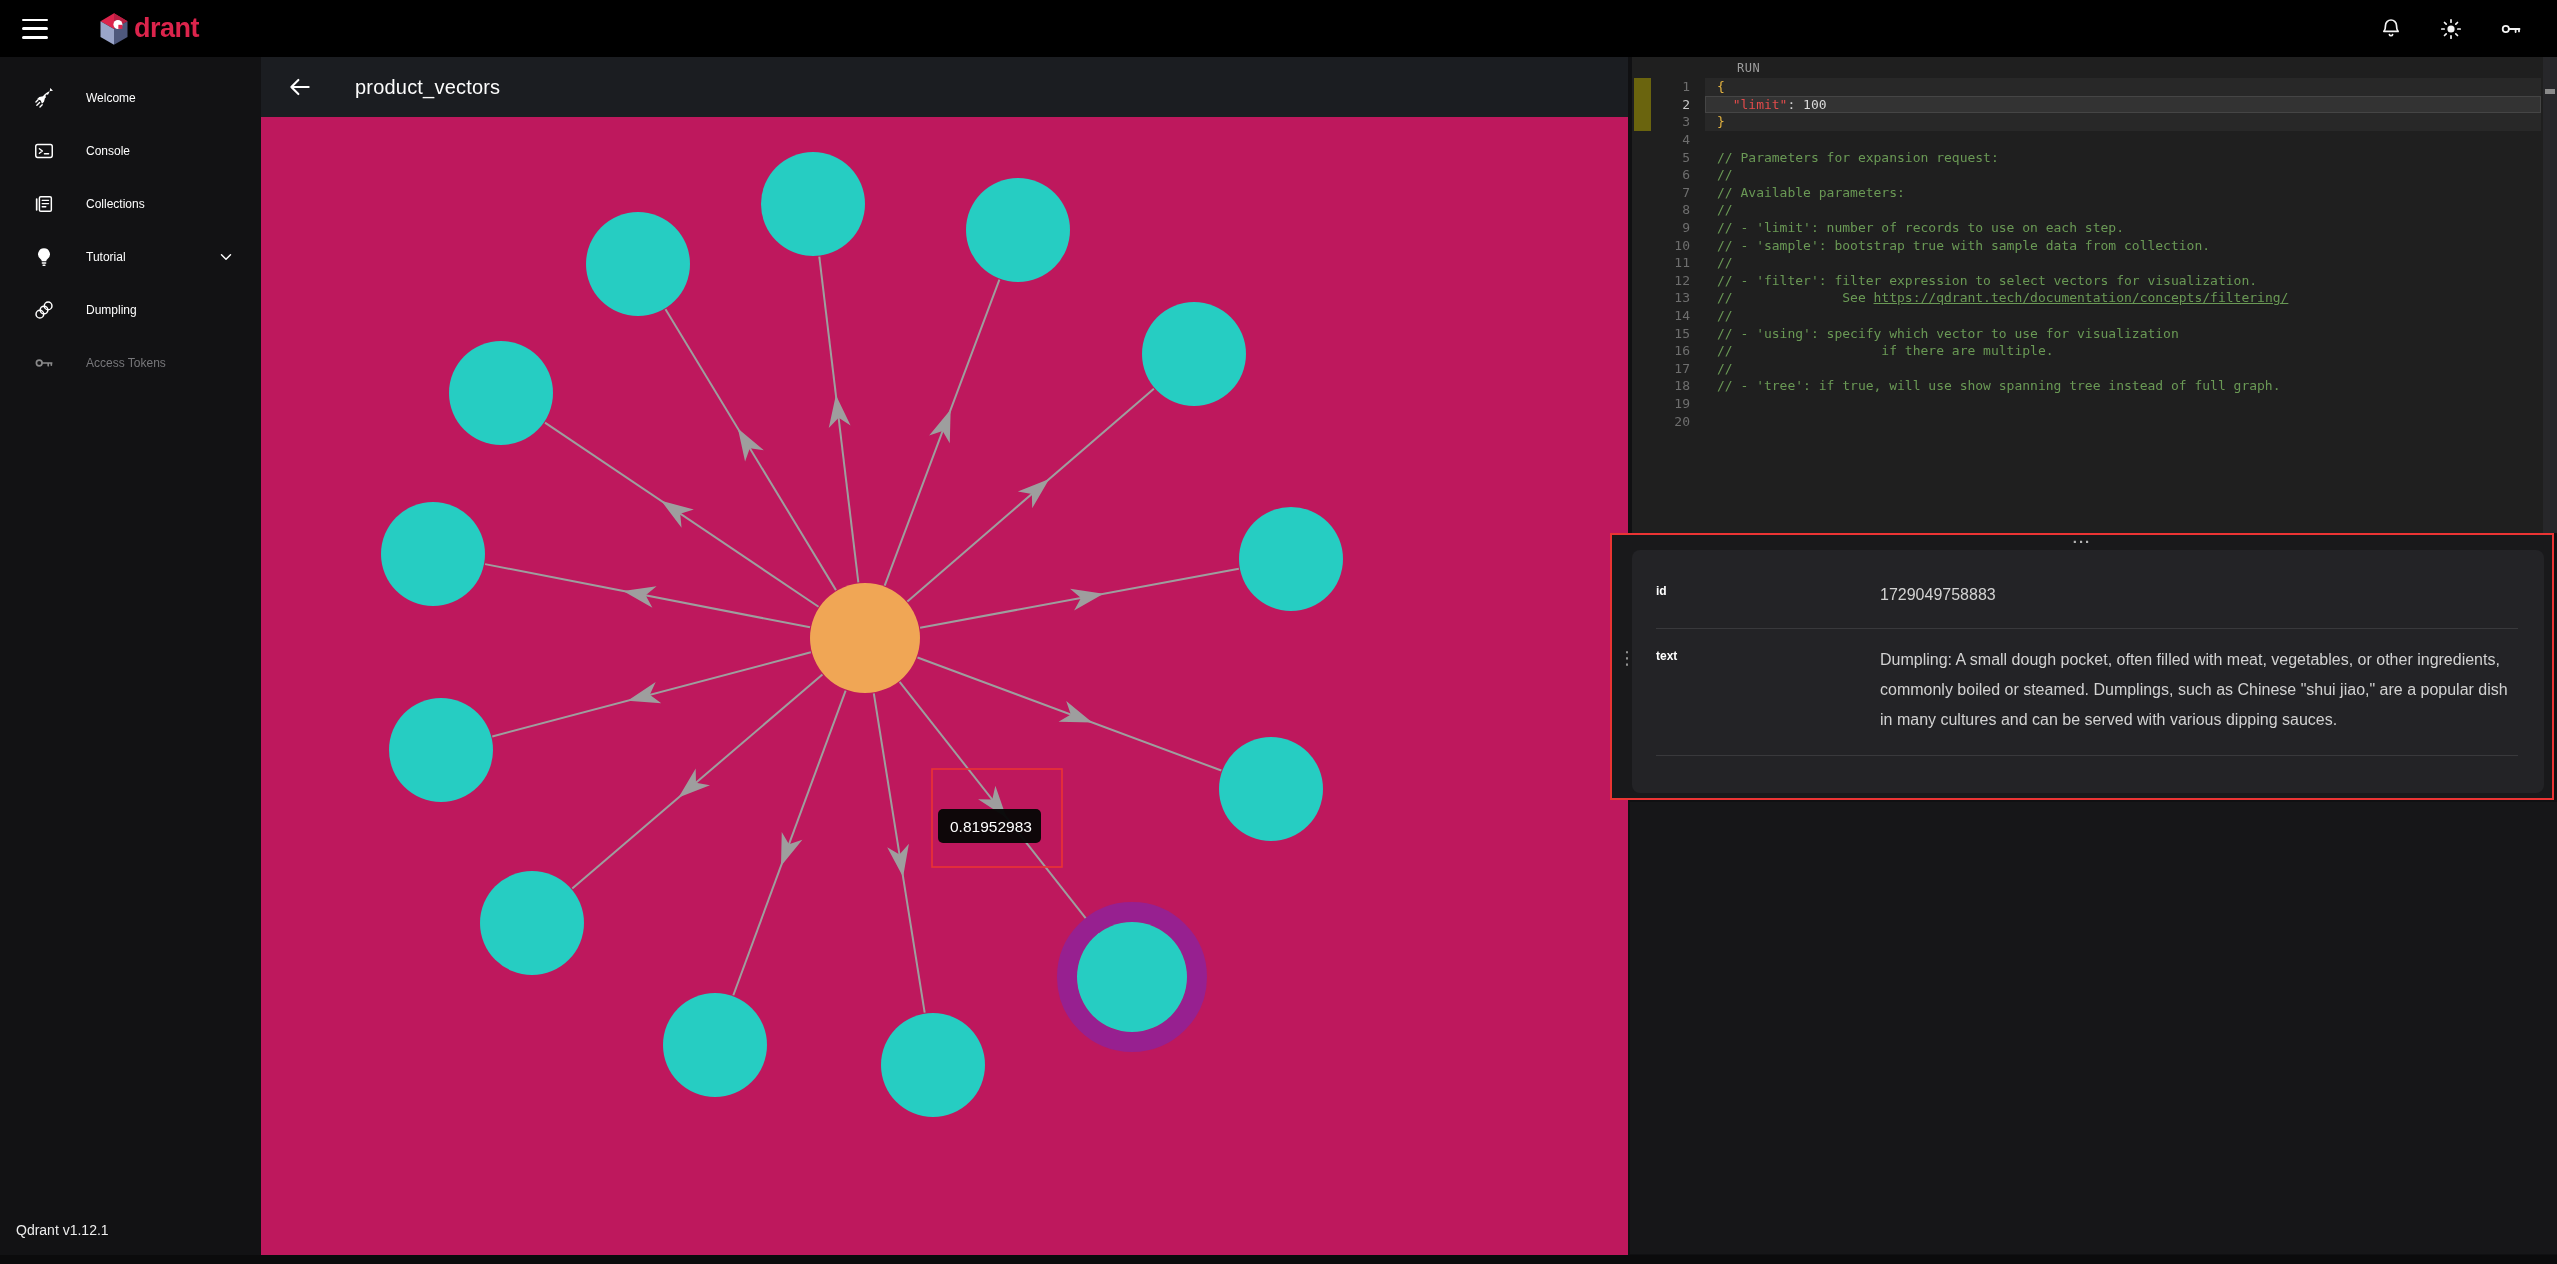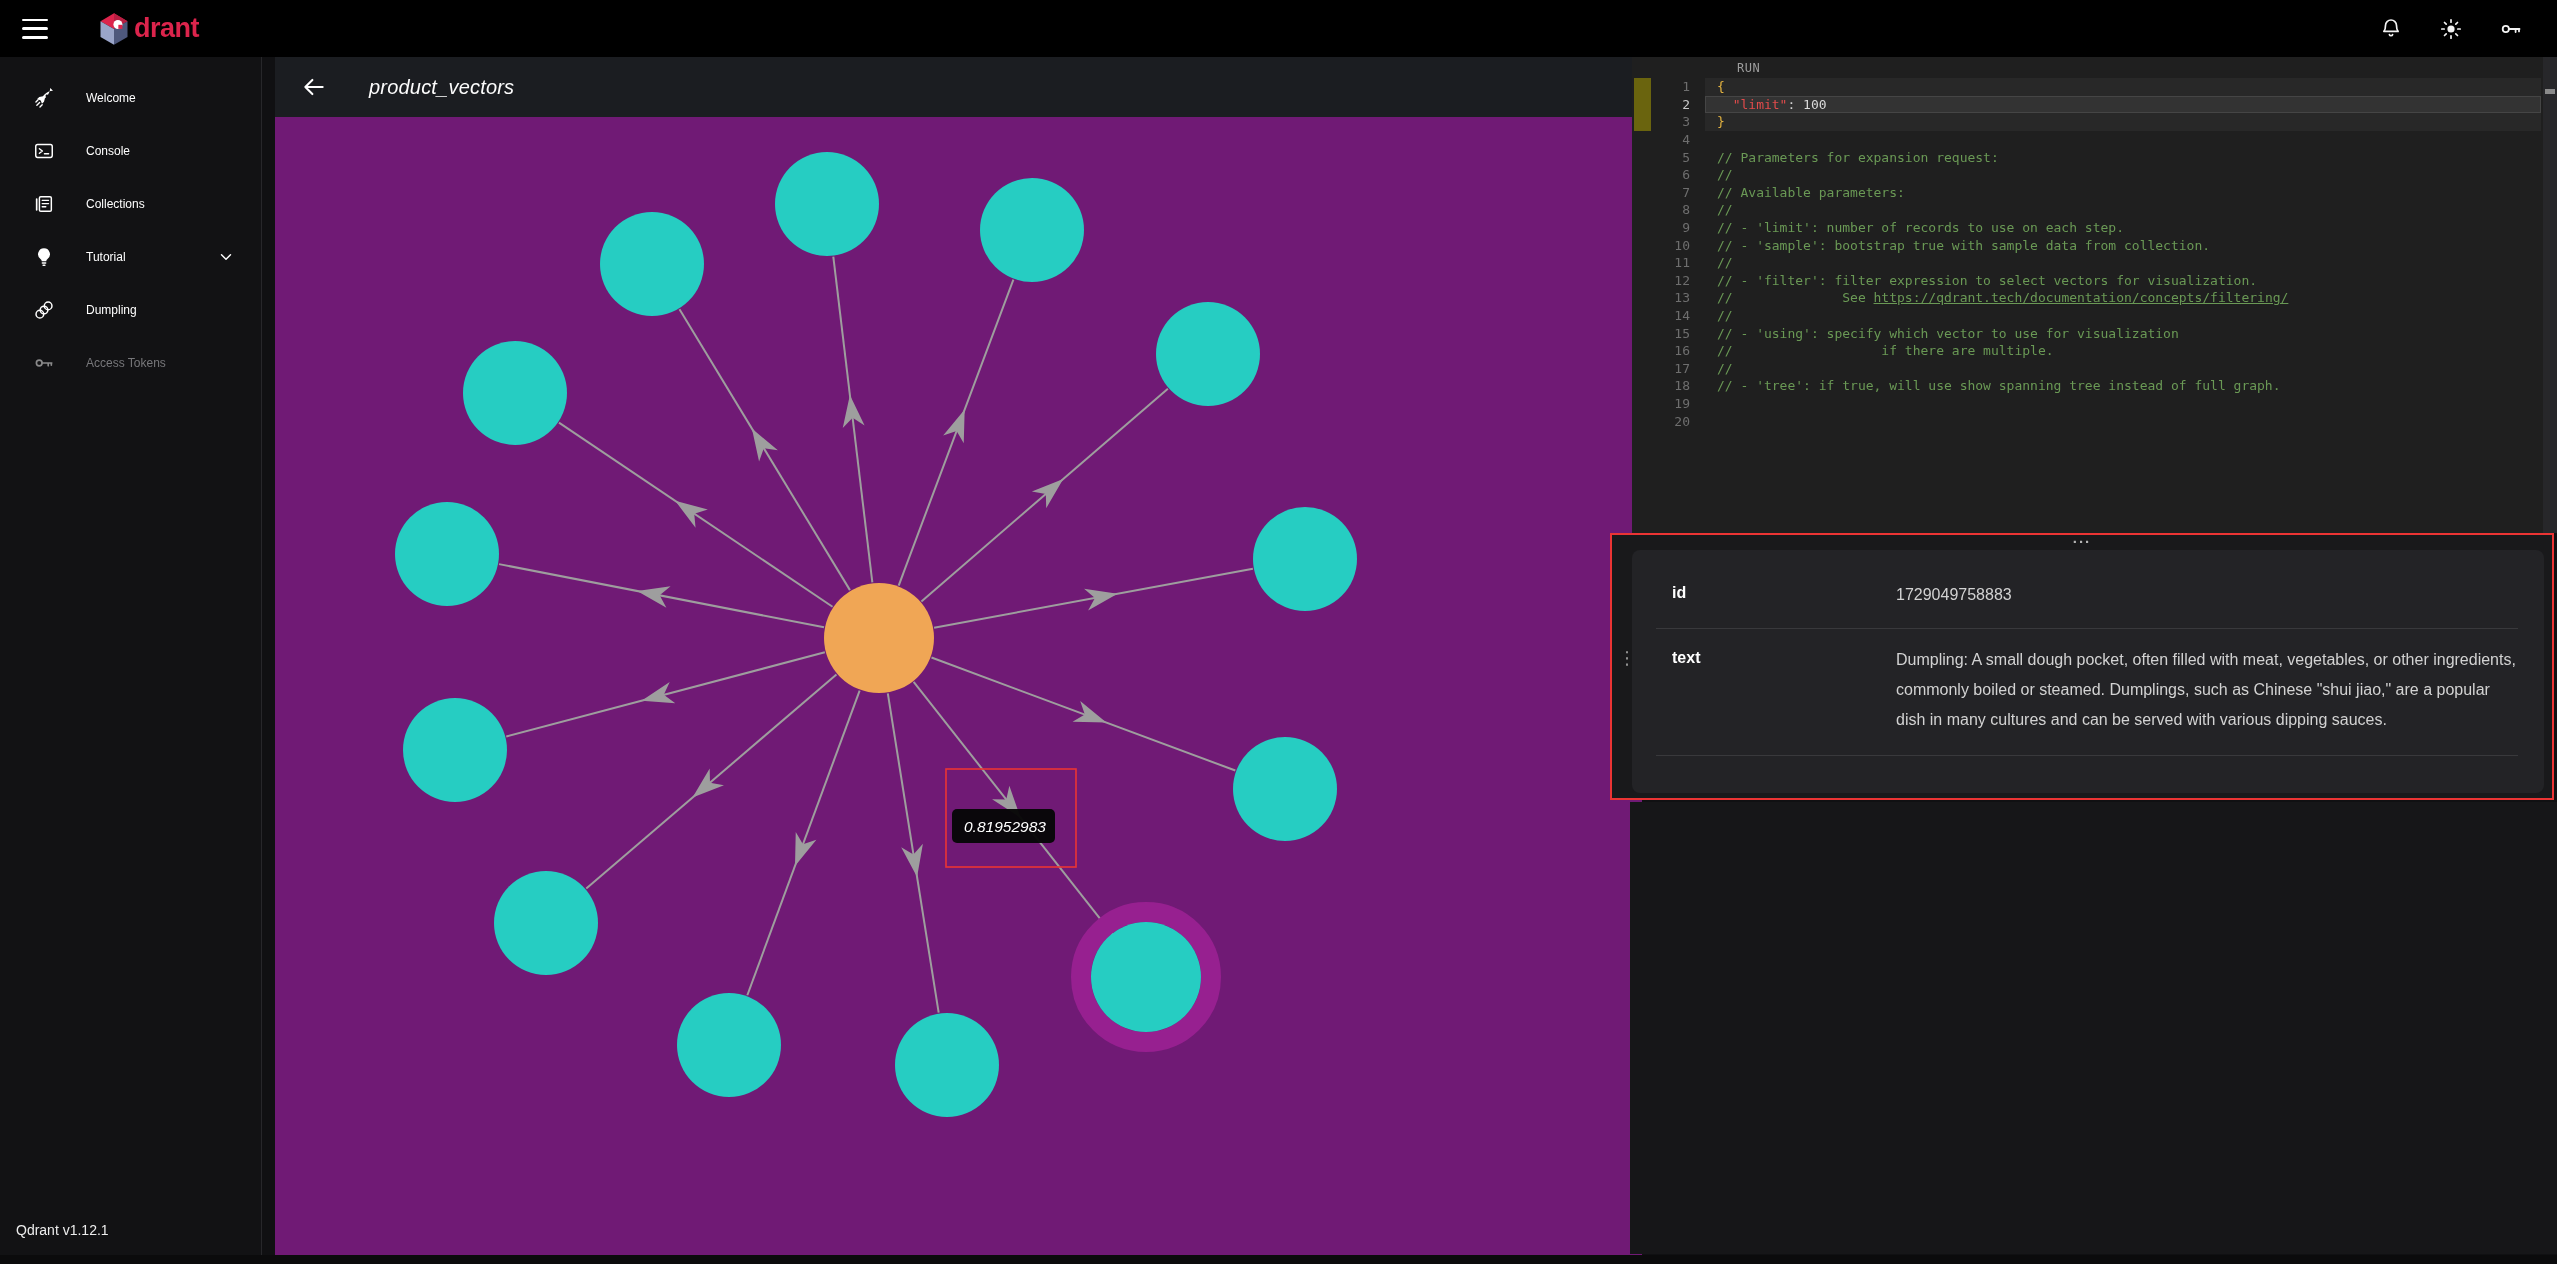--- a/index.html
+++ b/index.html
@@ -27,21 +27,21 @@
   .side-item .s-icon { width:22px; height:22px; margin-right:31px; flex:0 0 auto; }
   .side-item .s-icon svg { width:22px; height:22px; }
   .side-item .s-label { font-size:12px; color:#fff; }
   .side-item.disabled .s-label { color:#77777a; }
   .side-item.disabled .s-icon { opacity:.5; }
   .side-item .s-chevron { position:absolute; right:26px; width:18px; height:18px; }
   .side-item .s-chevron svg { width:18px; height:18px; }
   #version { position:absolute; left:16px; bottom:26px; font-size:14px; color:#ededed; }
 
   
-  #graph-panel { position:absolute; left:275px; top:57px; width:1367px; height:1207px; background:#701a75;font-style:italic; }
+  #graph-panel { position:absolute; left:261px; top:57px; width:1367px; height:1207px; background:#be185d; }
   #graph-header { height:60px; background:#1b1d21; display:flex; align-items:center; }
   #back-btn { width:26px; height:26px; margin-left:26px; cursor:pointer; }
   #back-btn svg { width:26px; height:26px; }
   #graph-title { font-size:20px; color:#fcfcfc; margin-left:42px; letter-spacing:.2px; }
   #graph-svg { position:absolute; left:0; top:60px; width:1367px; height:1147px; }
 
   
   #editor-panel { position:absolute; left:1632px; top:57px; width:925px; height:476px; background:#1f1f1f; }
   #run-lens { position:absolute; left:85px; top:4px; font-size:12px; color:#9d9d9d; cursor:pointer;
               font-family:"DejaVu Sans Mono",monospace; letter-spacing:.5px;margin-left:20px; }
@@ -67,21 +67,21 @@
 
   
   #detail-panel { position:absolute; left:1610px; top:533px; width:944px; height:267px;
                   background:#19191b; border:2px solid #eb3434; }
   #detail-handle { position:absolute; left:0; right:0; top:-4px; text-align:center; color:#b5b5b5;
                    font-size:15px; font-weight:700; letter-spacing:2px; cursor:row-resize; height:14px; line-height:14px;}
   #detail-card { position:absolute; left:20px; top:15px; right:8px; bottom:5px; background:#232326;
                  border-radius:8px; padding:10px 26px 0 24px; }
   #detail-grip { position:absolute; left:6px; top:112px; color:#9a9a9a; font-size:18px; cursor:grab; }
   .d-row { display:flex; }
-  .d-row .d-key { width:224px; flex:0 0 auto; font-size:16px; font-weight:700; color:#fff; padding-top:4px;margin-left:16px; }
+  .d-row .d-key { width:224px; flex:0 0 auto; font-size:12px; font-weight:700; color:#fff; padding-top:4px; }
   .d-row .d-val { font-size:16px; color:#d2d2d2; line-height:30px; max-width:680px; }
   .d-row.r-id { padding:20px 0 18px 0; }
   .d-row.r-text { padding:16px 0 20px 0; }
   .d-div { border-top:1px solid #39393c; }
 
   #below-right { position:absolute; left:1630px; top:802px; width:927px; height:452px; background:#161618; }
   #bottom-strip { position:absolute; left:0; bottom:0; width:2557px; height:9px; background:#0b0b0c; }
 </style>
 </head>
 <body>

